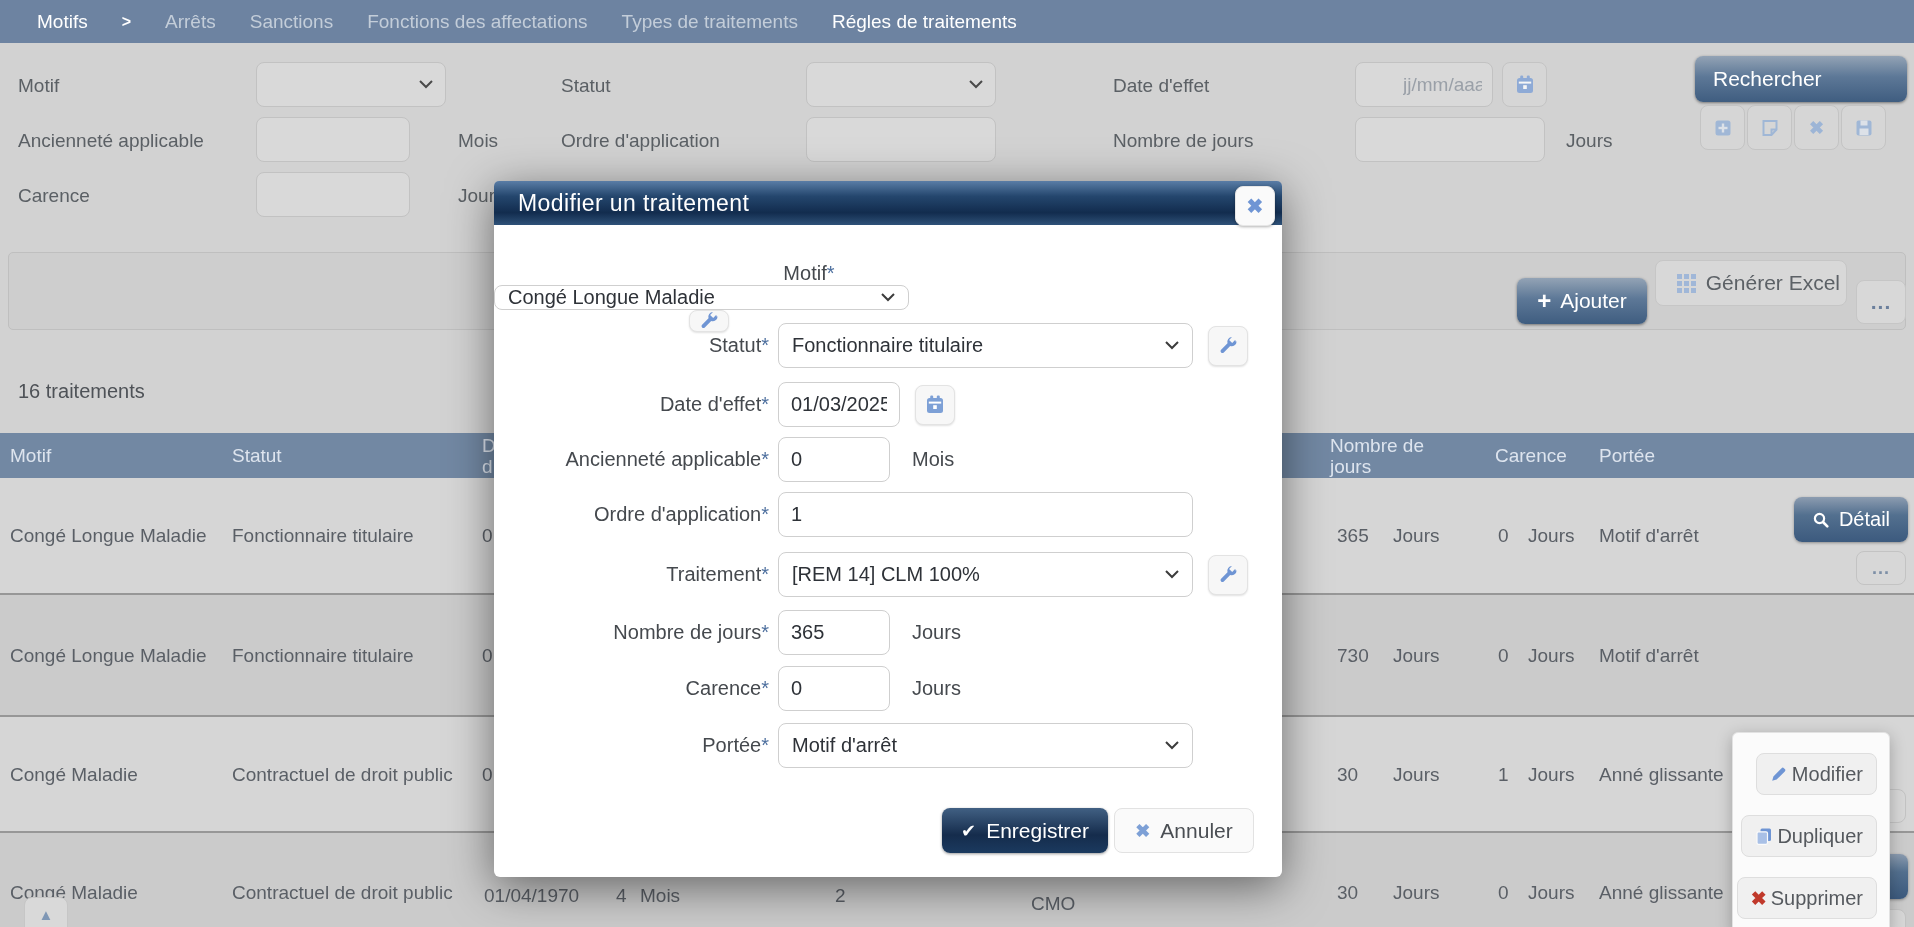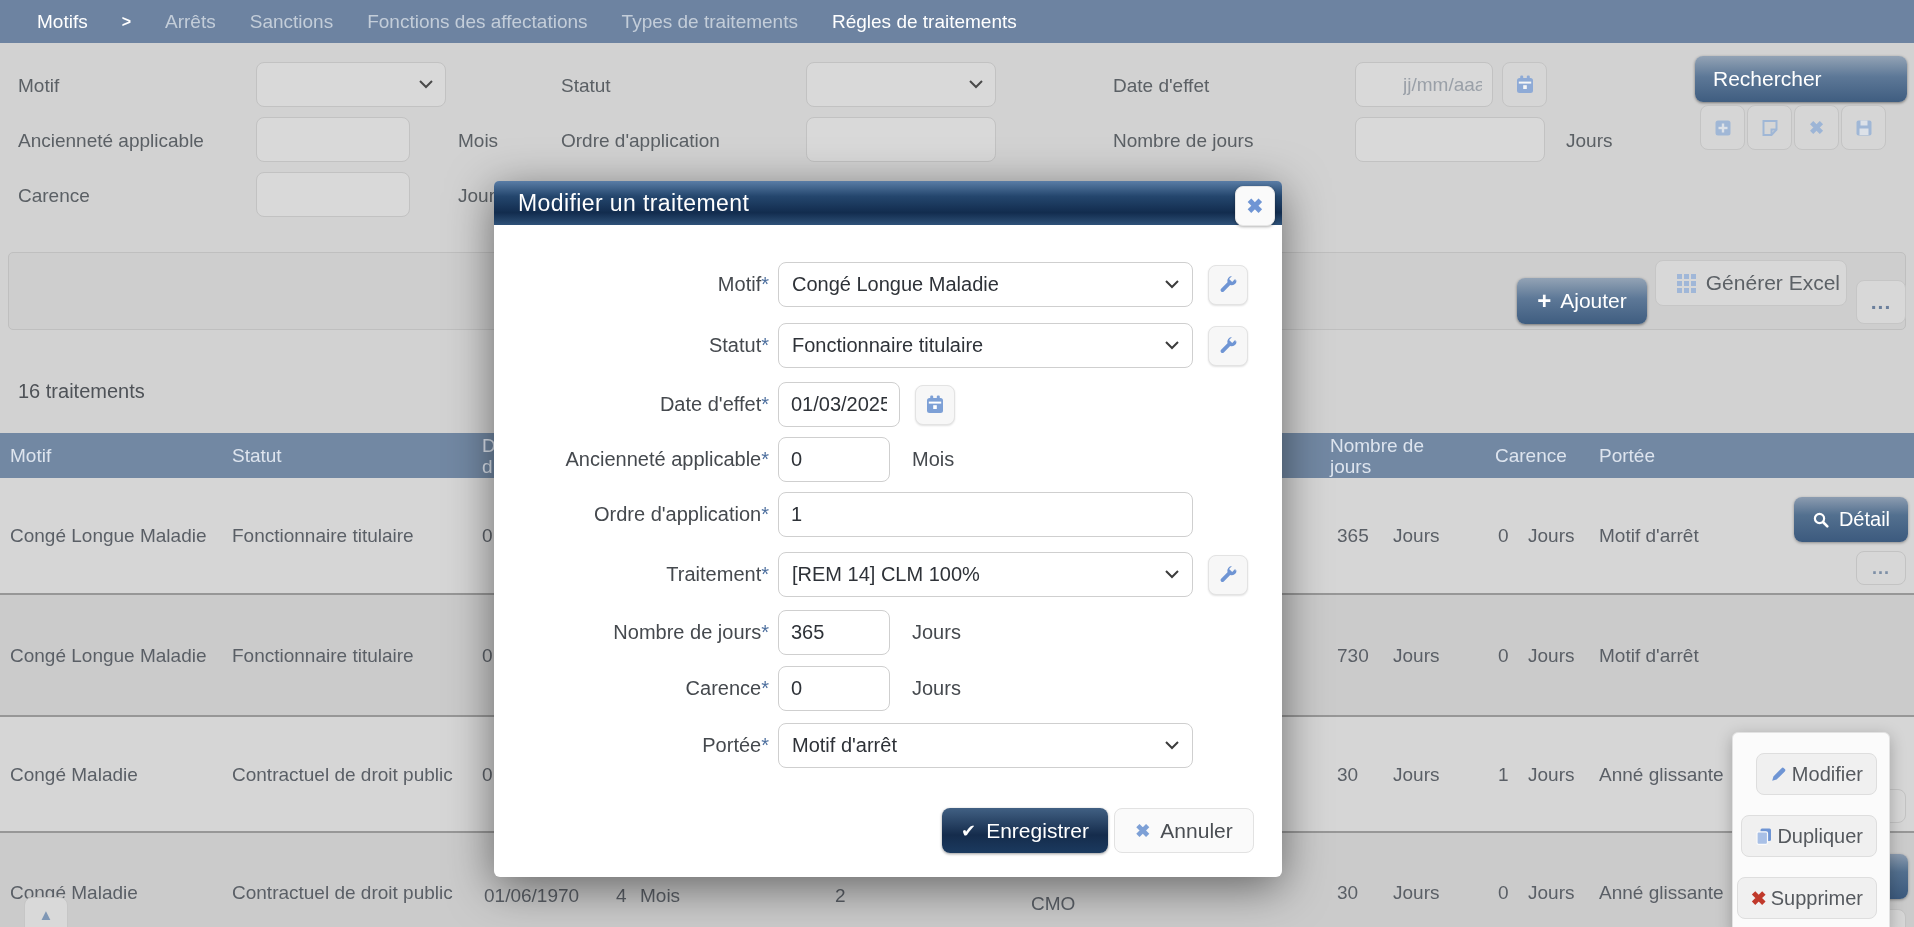--- a/index.html
+++ b/index.html
@@ -313,21 +313,21 @@
   <span class="td td-nb">30</span>
   <span class="td td-nbu">Jours</span>
   <span class="td td-car">1</span>
   <span class="td td-caru">Jours</span>
   <span class="td td-por">Anné glissante</span>
 </div>
 
 <div class="trow row4">
   <span class="td td-motif">Congé Maladie</span>
   <span class="td td-statut">Contractuel de droit public</span>
-  <span class="td" style="left:484px; top:50px; height:24px;">01/06/1970</span>
+  <span class="td" style="left:484px; top:50px; height:24px;">01/04/1970</span>
   <span class="td" style="left:616px; top:50px; height:24px;">4</span>
   <span class="td" style="left:640px; top:50px; height:24px;">Mois</span>
   <span class="td" style="left:835px; top:50px; height:24px;">2</span>
   <span class="td" style="left:1031px; top:58px; height:24px;">CMO</span>
   <span class="td td-nb">30</span>
   <span class="td td-nbu">Jours</span>
   <span class="td td-car">0</span>
   <span class="td td-caru">Jours</span>
   <span class="td td-por">Anné glissante</span>
 </div>
@@ -375,21 +375,21 @@
 </div>
 
 <div class="modal">
   <div class="modal-header">
     <span>Modifier un traitement</span>
   </div>
   <div class="modal-close">
     <span class="xglyph">✖</span>
   </div>
 
-  <div class="mrow" style="top:81px;">
+  <div class="mrow" style="top:81px;flex-direction:column;">
     <span class="mlabel"><span>Motif</span><span class="mstar">*</span></span>
     <div class="mselect">
       <span>Congé Longue Maladie</span>
       <svg width="14" height="9" viewBox="0 0 14 9">
           <path d="M1 1l6 6 6-6" stroke="#3c3c3c" stroke-width="2" fill="none"></path>
         </svg>
     </div>
     <div class="tool-btn">
       <svg width="20" height="20" viewBox="0 0 20 20">
         <path d="M18.6 5.4a4.9 4.9 0 0 1-6.4 4.6l-6.4 6.4a1.9 1.9 0 0 1-2.7-2.7l6.4-6.4A4.9 4.9 0 0 1 14 1l-2.9 2.9 3.1 3.1 2.9-2.9c.3.4.5.8.5 1.3z" fill="#6f95d4"></path>

